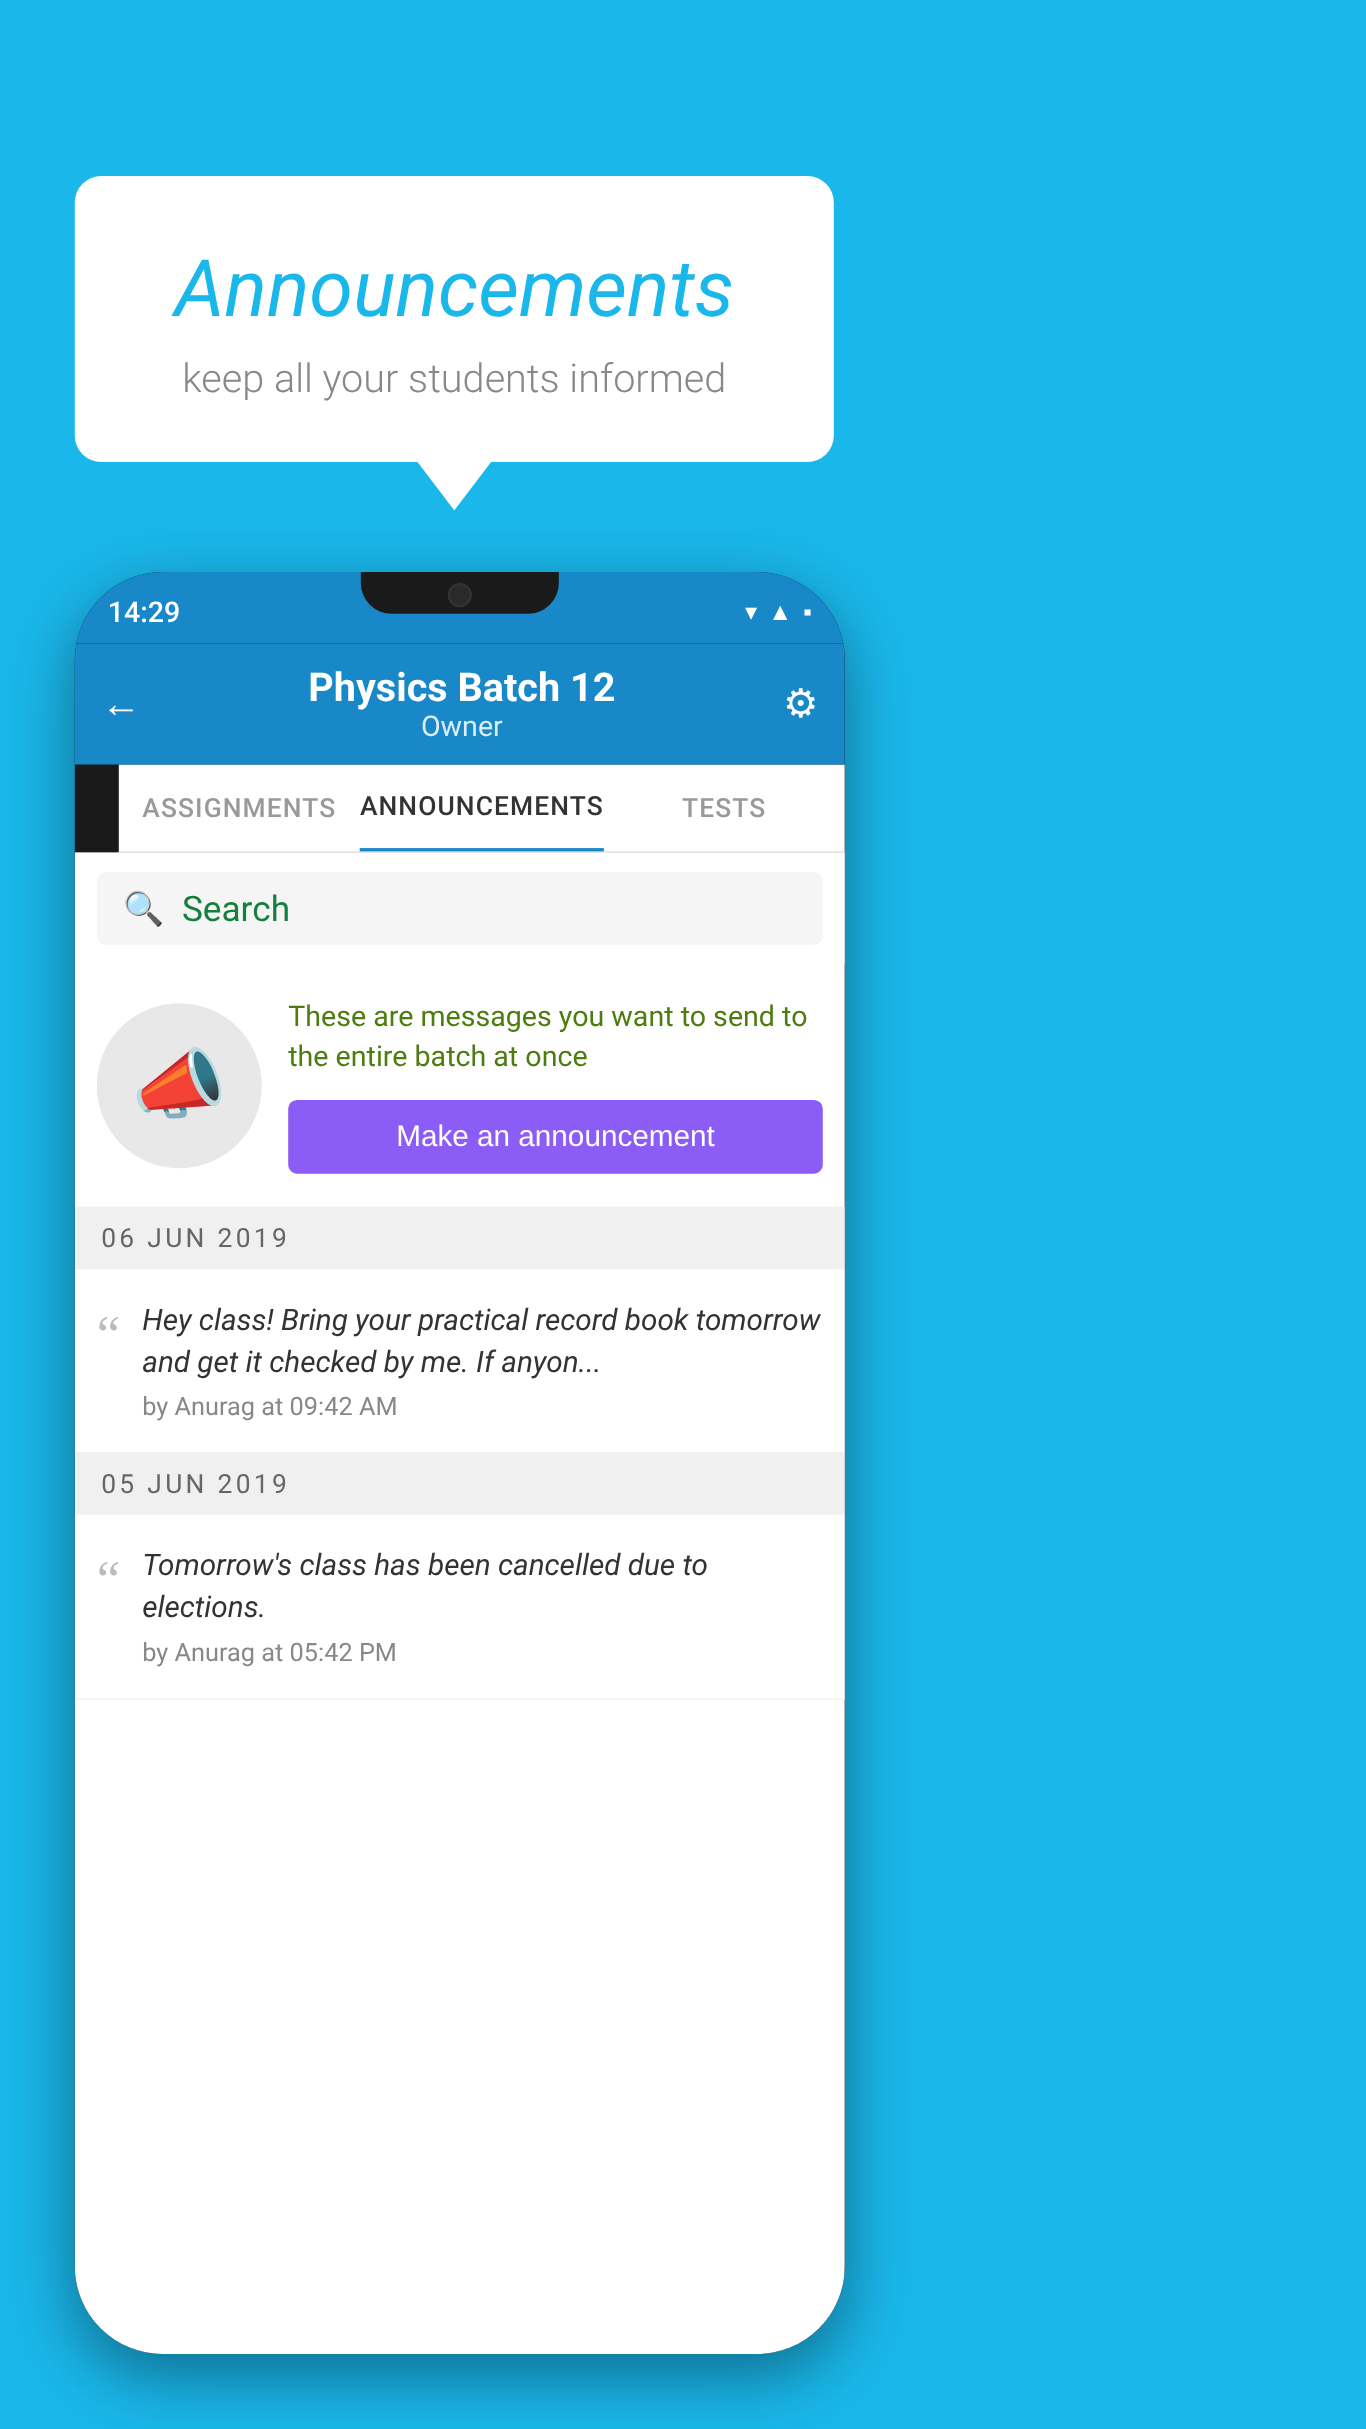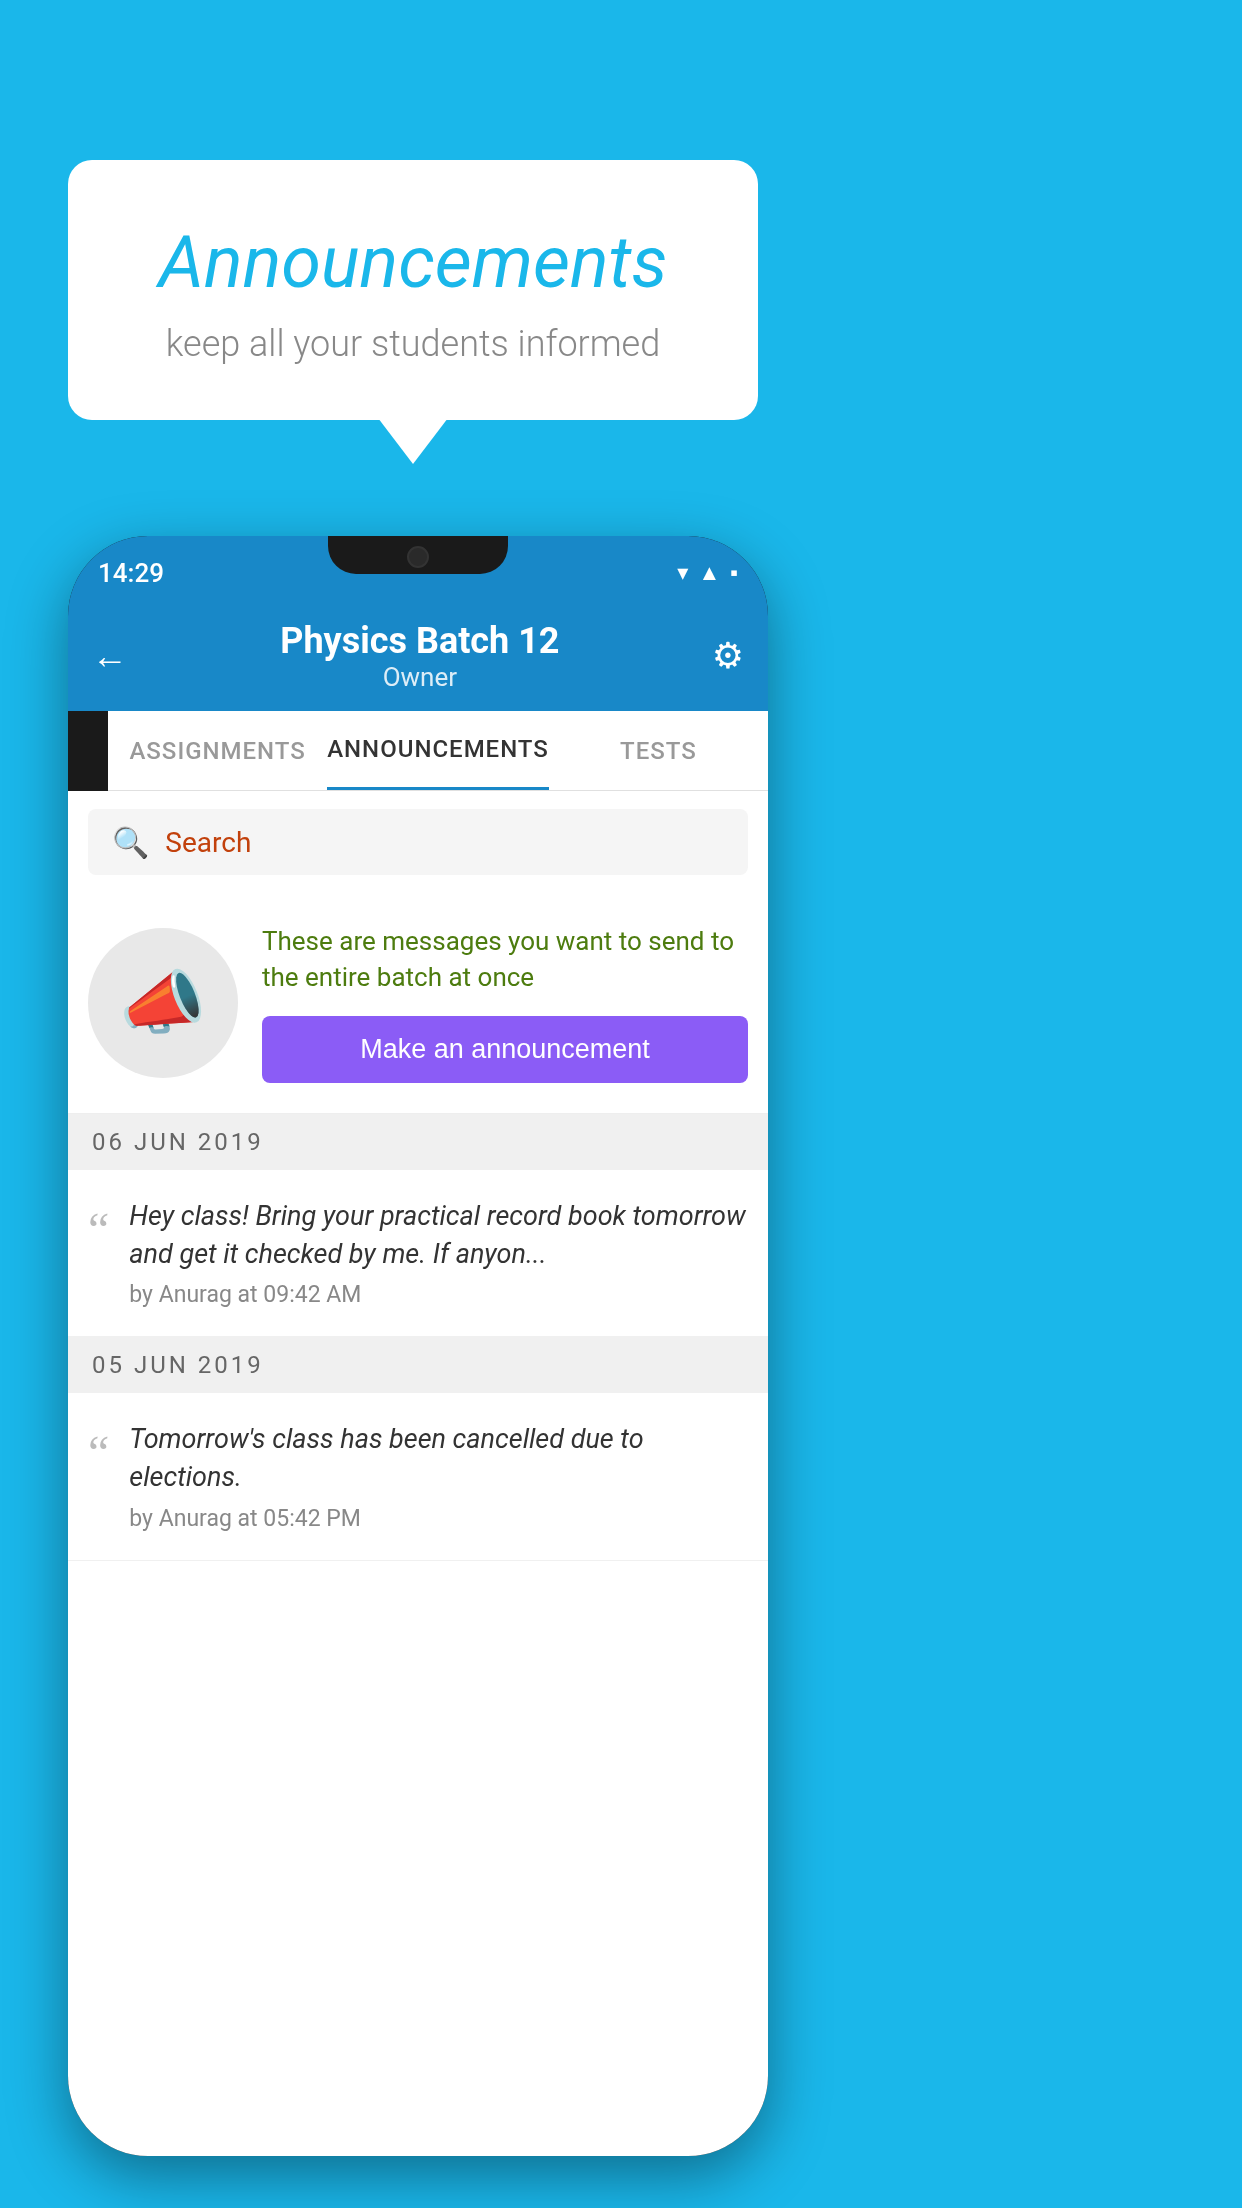--- a/index.html
+++ b/index.html
@@ -52,21 +52,21 @@
 
     .speech-bubble-subtitle {
       font-size: 36px;
       color: #888;
       font-weight: 300;
     }
 
     
     .phone-container {
       position: absolute;
-      top: 536px;
+      top: 520px;
       left: 68px;
       width: 700px;
       height: 1620px;
     }
 
     .phone-frame {
       width: 100%;
       height: 100%;
       background: #1a1a1a;
       border-radius: 80px;
@@ -219,22 +219,22 @@
       padding: 0 24px;
       gap: 16px;
     }
 
     .search-icon {
       color: #aaa;
       font-size: 30px;
     }
 
     .search-placeholder {
-      color: #c2410c;
-      font-size: 28px;
+      color: #15803d;
+      font-size: 32px;
     }
 
     
     .empty-state {
       display: flex;
       align-items: center;
       padding: 30px 20px;
       gap: 24px;
       border-bottom: 1px solid #eee;
     }

